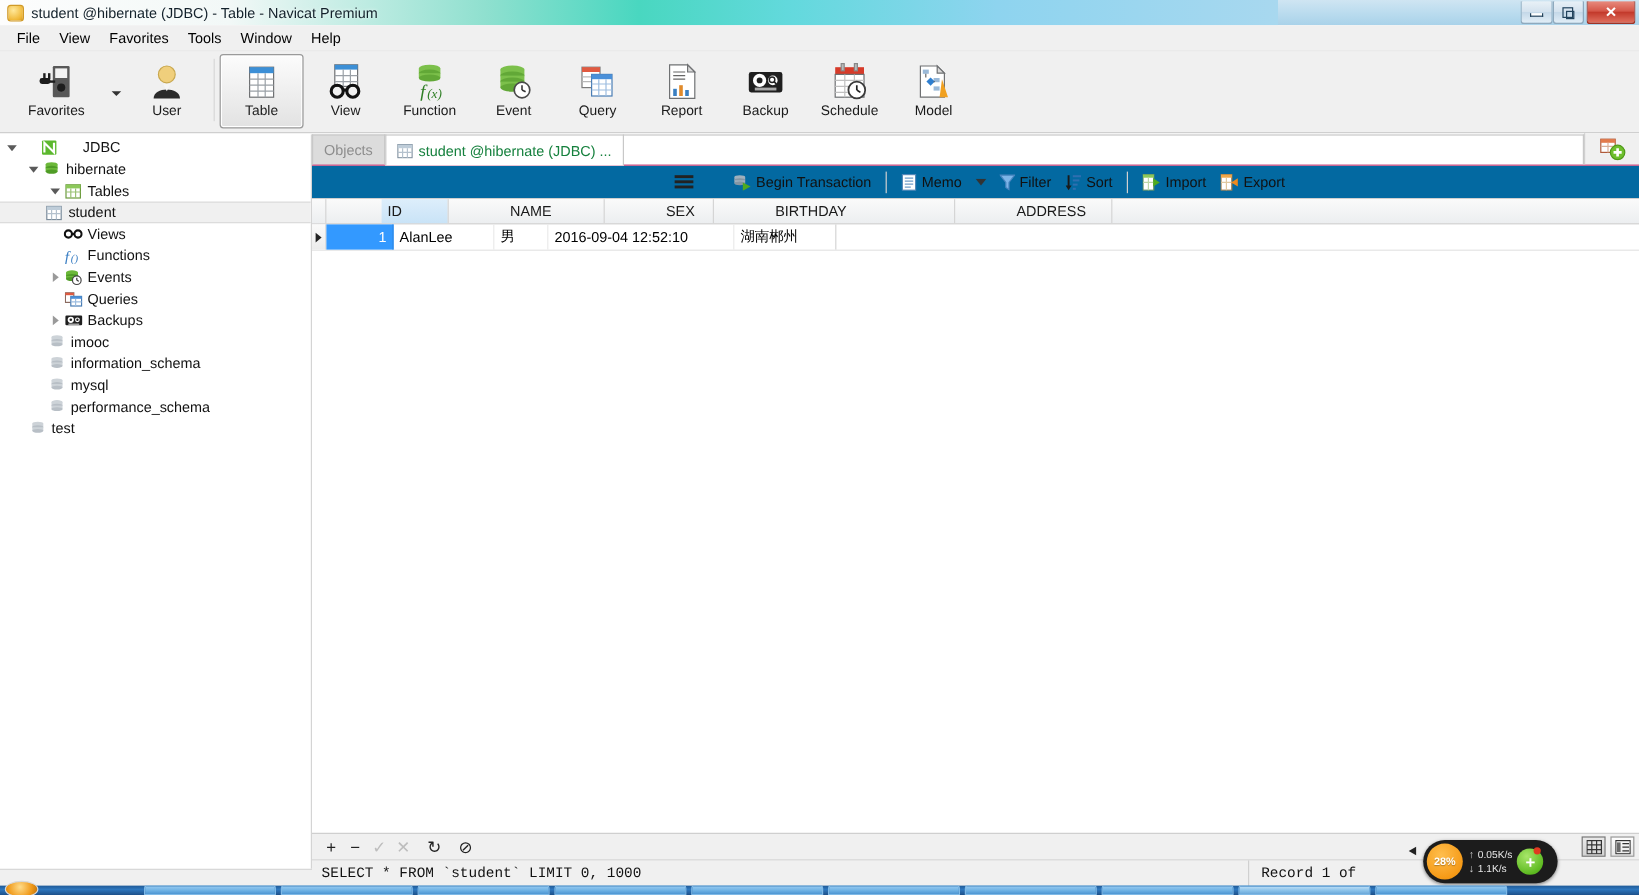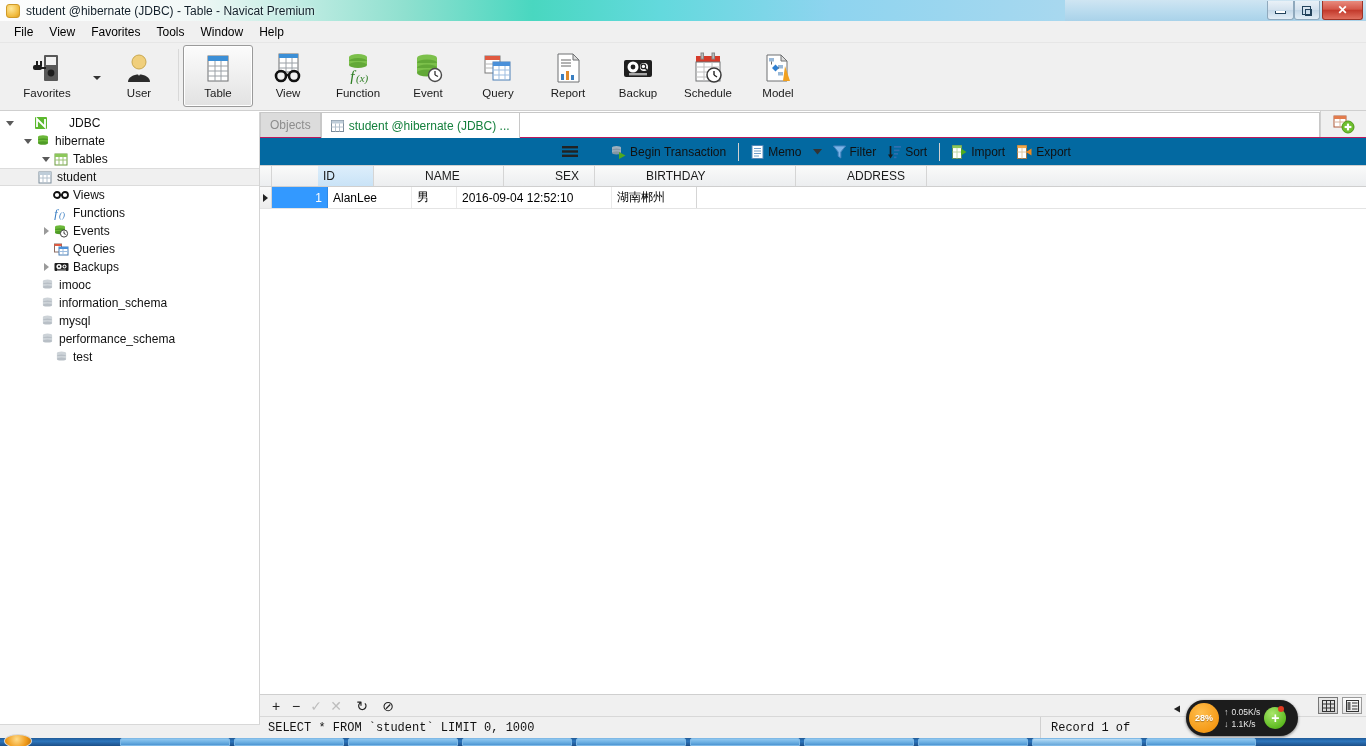--- a/index.html
+++ b/index.html
@@ -634,21 +634,21 @@
               <ellipse cx="6.5" cy="3" rx="4.6" ry="1.6" fill="#cdd3d8"></ellipse>
               <rect x="1.9" y="3" width="9.2" height="3" fill="#cdd3d8"></rect>
               <ellipse cx="6.5" cy="6" rx="4.6" ry="1.6" fill="#b8bfc6"></ellipse>
               <rect x="1.9" y="6" width="9.2" height="3" fill="#cdd3d8"></rect>
               <ellipse cx="6.5" cy="9" rx="4.6" ry="1.6" fill="#b8bfc6"></ellipse>
             </svg>
         </span>
         <span>performance_schema</span>
       </div>
 
-      <div class="trow" style="padding-left:52px;">
+      <div class="trow" style="padding-left:22px;">
         <span class="ticon">
           <svg width="13" height="14" viewBox="0 0 13 14">
               <ellipse cx="6.5" cy="3" rx="4.6" ry="1.6" fill="#cdd3d8"></ellipse>
               <rect x="1.9" y="3" width="9.2" height="3" fill="#cdd3d8"></rect>
               <ellipse cx="6.5" cy="6" rx="4.6" ry="1.6" fill="#b8bfc6"></ellipse>
               <rect x="1.9" y="6" width="9.2" height="3" fill="#cdd3d8"></rect>
               <ellipse cx="6.5" cy="9" rx="4.6" ry="1.6" fill="#b8bfc6"></ellipse>
             </svg>
         </span>
         <span>test</span>

